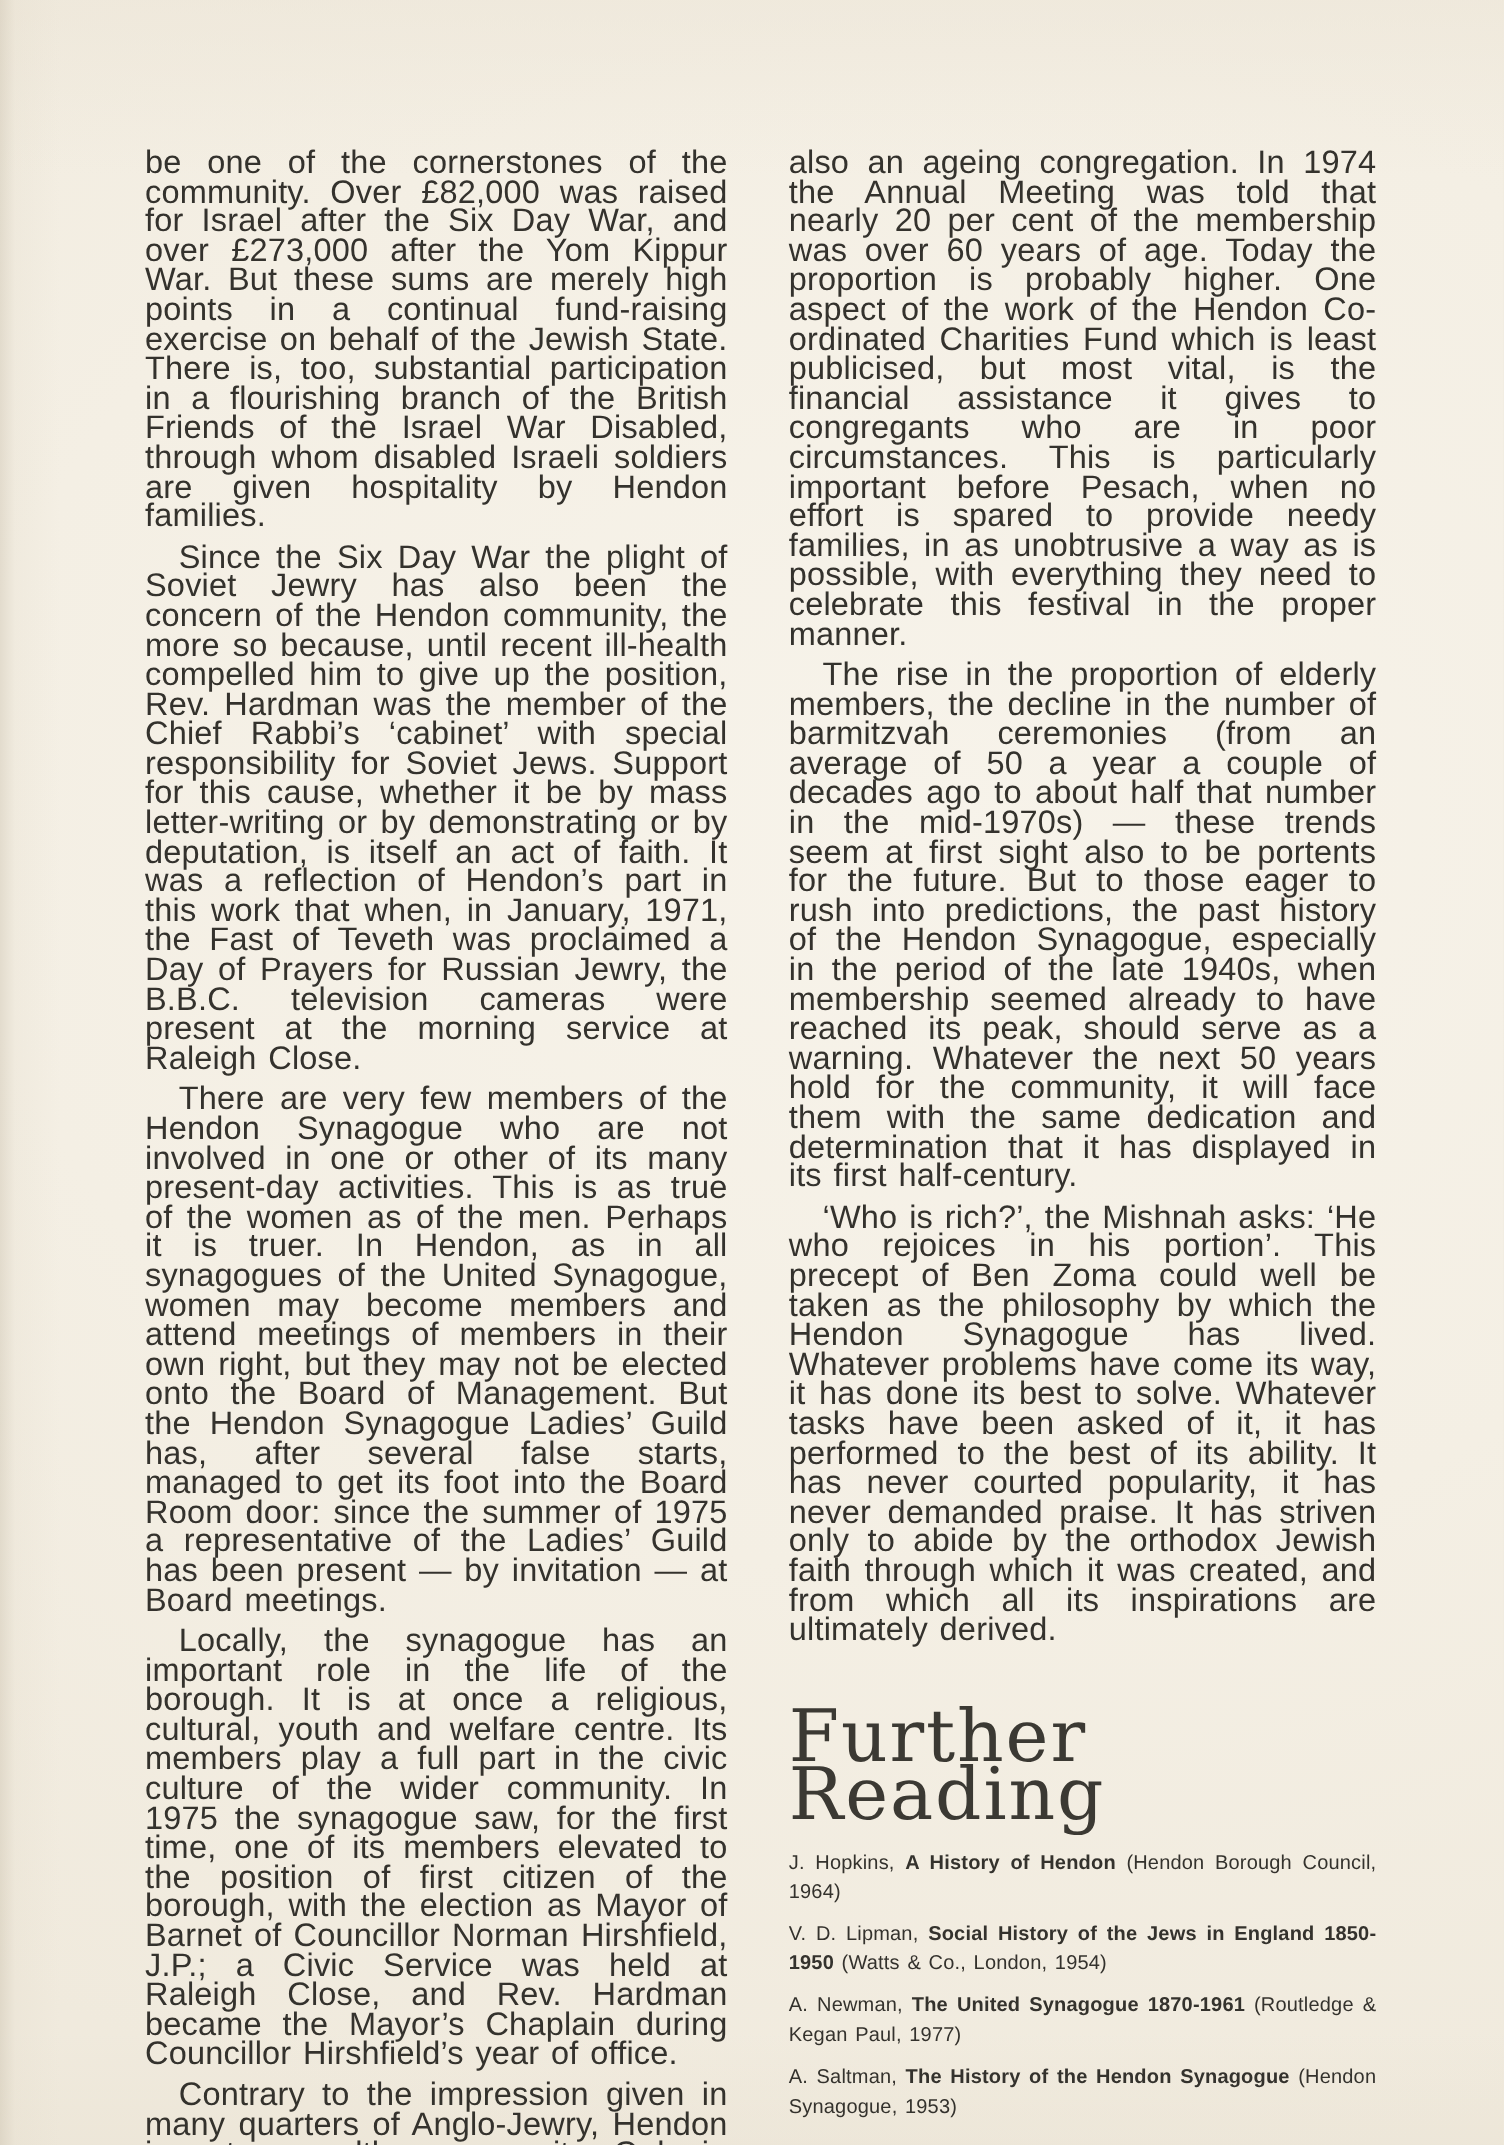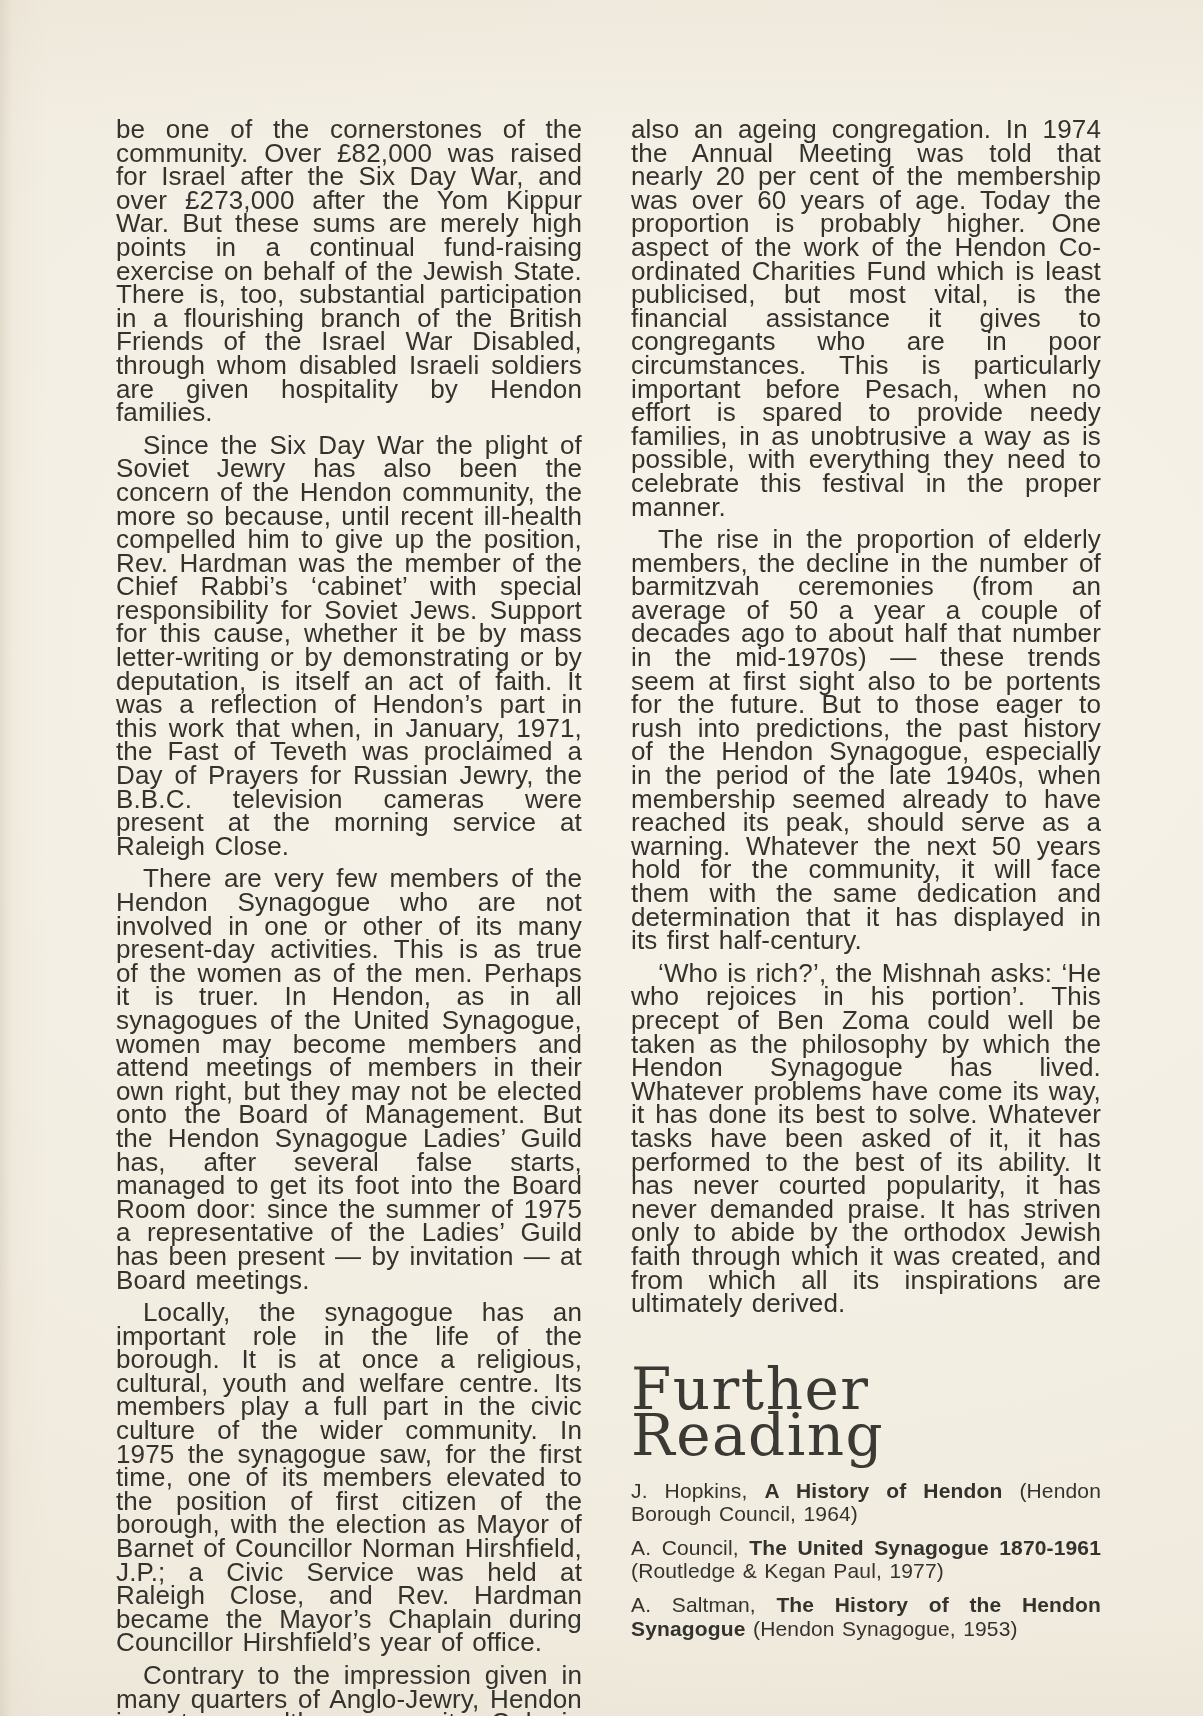--- a/index.html
+++ b/index.html
@@ -43,21 +43,21 @@
     margin: 50px 0 21px 0;
     font-family: "DejaVu Serif", serif;
     font-weight: 400;
     font-size: 58px;
     line-height: 46px;
     letter-spacing: 1.5px;
     color: #3b3933;
   }
   p.ref {
     margin: 0 0 10px 0;
-    font-size: 21px;
+    font-size: 16px;
     line-height: 23.6px;
     text-align: justify;
     letter-spacing: 0.15px;
     word-spacing: 1.5px;
   }
   p.ref .bold { font-weight: 700; }
 </style>
 </head>
 <body>
 
@@ -72,17 +72,18 @@
 
   <div class="column column-right">
     <div id="col-right-paras">
         <p class="para">also an ageing congregation. In 1974 the Annual Meeting was told that nearly 20 per cent of the membership was over 60 years of age. Today the proportion is probably higher. One aspect of the work of the Hendon Co-ordinated Charities Fund which is least publicised, but most vital, is the financial assistance it gives to congregants who are in poor circumstances. This is particularly important before Pesach, when no effort is spared to provide needy families, in as unobtrusive a way as is possible, with everything they need to celebrate this festival in the proper manner.</p>
         <p class="para">The rise in the proportion of elderly members, the decline in the number of barmitzvah ceremonies (from an average of 50 a year a couple of decades ago to about half that number in the mid-1970s) — these trends seem at first sight also to be portents for the future. But to those eager to rush into predictions, the past history of the Hendon Synagogue, especially in the period of the late 1940s, when membership seemed already to have reached its peak, should serve as a warning. Whatever the next 50 years hold for the community, it will face them with the same dedication and determination that it has displayed in its first half-century.</p>
         <p class="para">‘Who is rich?’, the Mishnah asks: ‘He who rejoices in his portion’. This precept of Ben Zoma could well be taken as the philosophy by which the Hendon Synagogue has lived. Whatever problems have come its way, it has done its best to solve. Whatever tasks have been asked of it, it has performed to the best of its ability. It has never courted popularity, it has never demanded praise. It has striven only to abide by the orthodox Jewish faith through which it was created, and from which all its inspirations are ultimately derived.</p>
       </div>
     <h2 class="further-heading">Further Reading</h2>
     <div id="ref-list">
         <p class="ref"><span>J. Hopkins, </span><span class="bold">A History of Hendon</span><span> (Hendon Borough Council, 1964)</span></p>
-        <p class="ref"><span>A. Council, </span><span class="bold">The United Synagogue 1870-1961</span><span> (Routledge &amp; Kegan Paul, 1977)</span></p>
+        <p class="ref"><span>V. D. Lipman, </span><span class="bold">Social History of the Jews in England 1850-1950</span><span> (Watts &amp; Co., London, 1954)</span></p>
+        <p class="ref"><span>A. Newman, </span><span class="bold">The United Synagogue 1870-1961</span><span> (Routledge &amp; Kegan Paul, 1977)</span></p>
         <p class="ref"><span>A. Saltman, </span><span class="bold">The History of the Hendon Synagogue</span><span> (Hendon Synagogue, 1953)</span></p>
       </div>
   </div>
 </div>
 
 </body></html>

